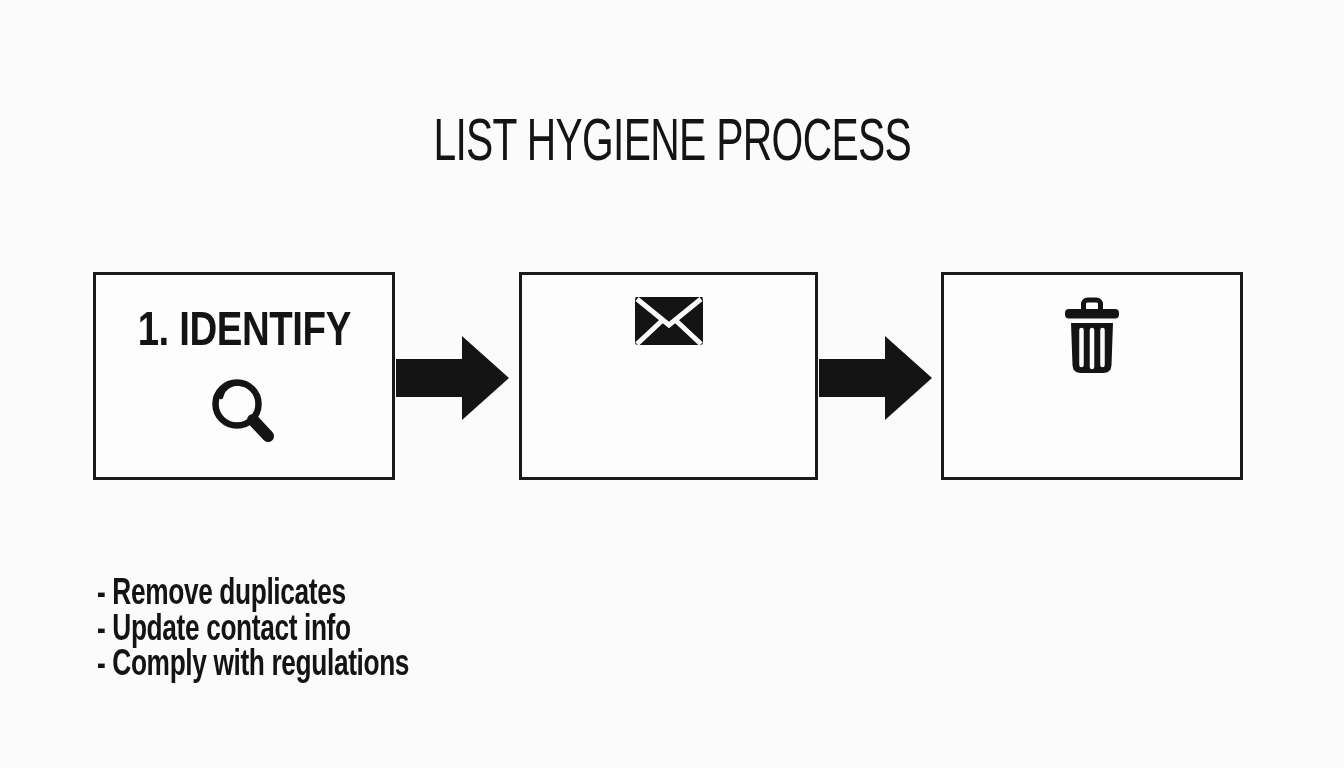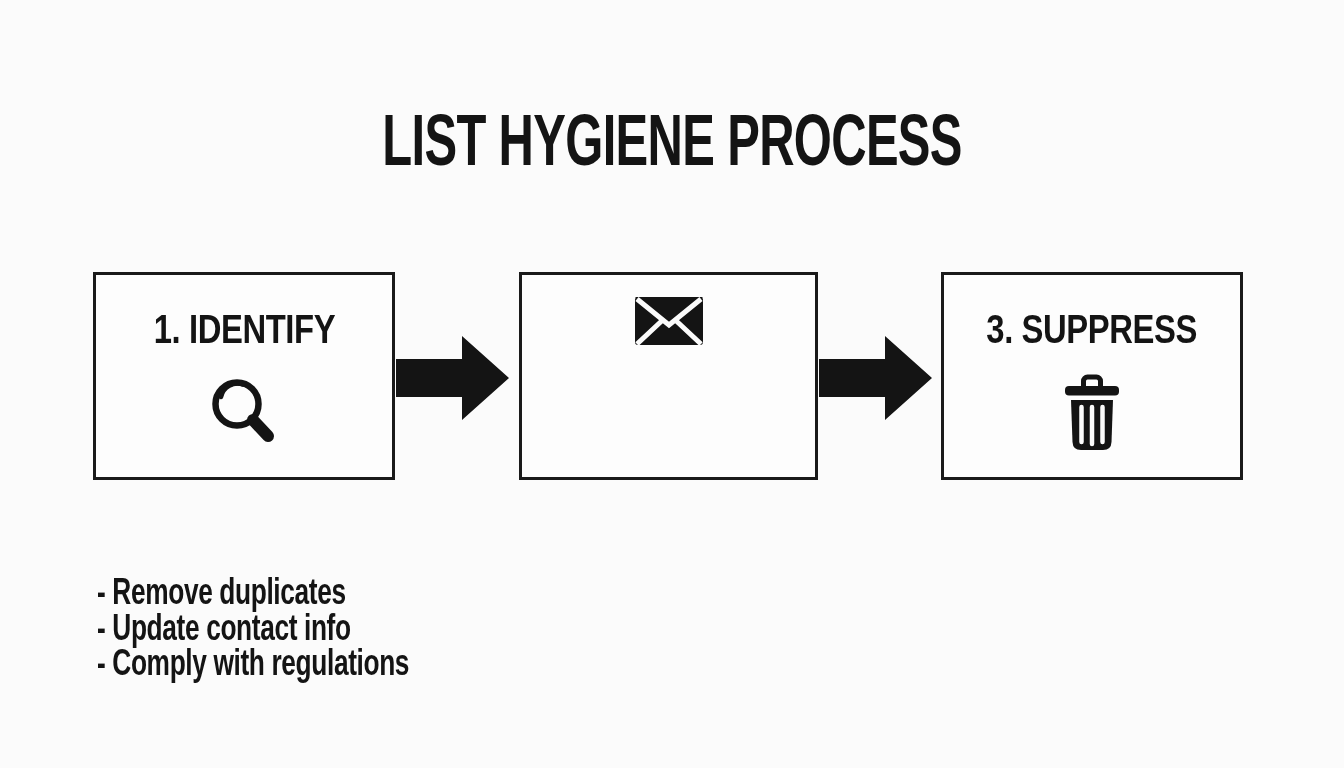--- a/index.html
+++ b/index.html
@@ -16,22 +16,22 @@
     font-family: "Liberation Sans", "DejaVu Sans", sans-serif;
     color: #141414;
   }
   .title {
     position: absolute;
     left: 0;
     top: 94px;
     width: 100%;
     height: 92px;
     line-height: 92px;
-    font-size: 72px;
-    font-weight: bold;
+    font-size: 60px;
+    font-weight: normal;
     text-align: center;
     white-space: nowrap;
     color: #141414;
   }
   .cond-title {
     display: inline-block;
     transform: scaleX(0.68);
     transform-origin: center;
     letter-spacing: -1px;
   }
@@ -46,21 +46,21 @@
     flex-direction: column;
     align-items: center;
   }
   .box-1 { left: 93px;  width: 302px; }
   .box-2 { left: 519px; width: 299px; }
   .box-3 { left: 941px; width: 302px; }
   .step-label {
     margin-top: 31px;
     height: 46px;
     line-height: 46px;
-    font-size: 41px;
+    font-size: 48px;
     font-weight: bold;
     white-space: nowrap;
     color: #141414;
   }
   .cond-label {
     display: inline-block;
     transform: scaleX(0.8);
     transform-origin: center;
     letter-spacing: -0.5px;
   }
@@ -130,23 +130,20 @@
     </div>
   </div>
 
   <div class="arrow arrow-2">
     <svg width="113" height="84" viewBox="0 0 113 84" aria-hidden="true">
       <polygon points="0,23 66,23 66,0 113,42 66,84 66,61 0,61" fill="#141414"></polygon>
     </svg>
   </div>
 
   <div class="step-box box-3">
-    <div class="step-label">
-      <span class="cond-label">3. SUPPRESS</span>
-    </div>
     <div class="step-icon">
       <svg width="56" height="80" viewBox="0 0 56 80" aria-hidden="true">
         <rect x="19.5" y="3" width="17" height="13" rx="4" fill="none" stroke="#141414" stroke-width="5"></rect>
         <rect x="1" y="12" width="54" height="9.5" rx="4" fill="#141414"></rect>
         <path d="M7,26 L49,26 L47.5,68 Q47.2,76 39,76 L17,76 Q8.8,76 8.5,68 Z" fill="#141414"></path>
         <path d="M17.5,33 L17.5,68 M28,33 L28,70 M38.5,33 L38.5,68" stroke="#fbfbfb" stroke-width="4.5" stroke-linecap="round" fill="none"></path>
       </svg>
     </div>
   </div>
 

